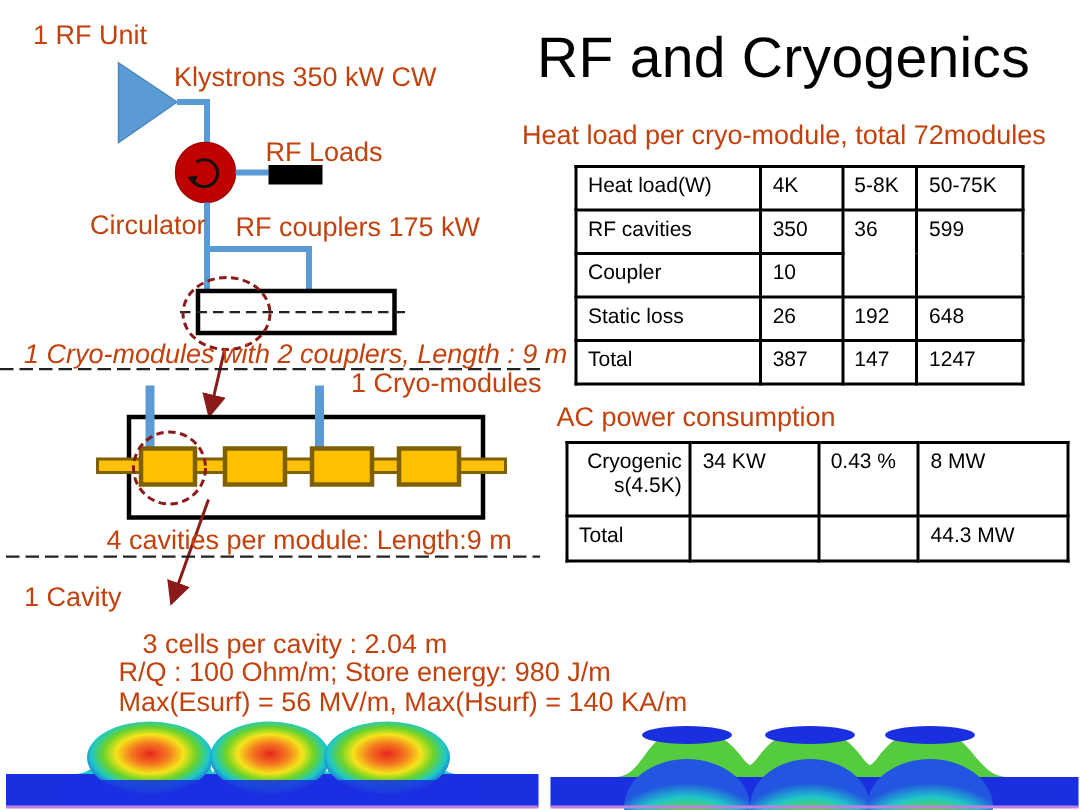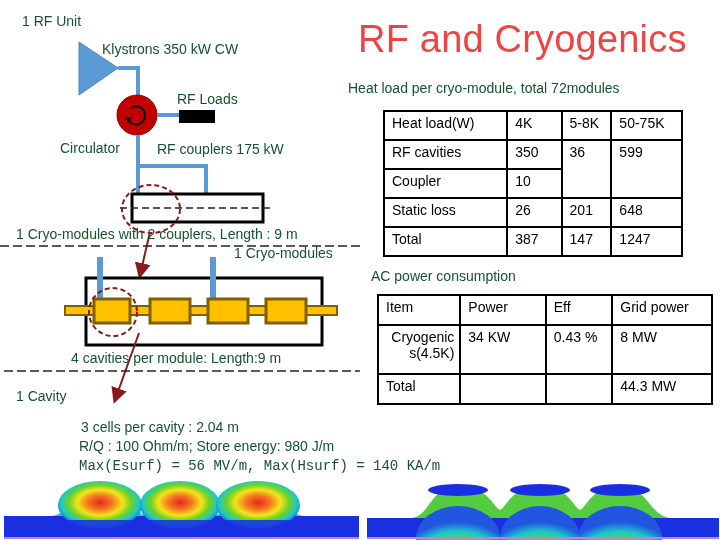--- a/index.html
+++ b/index.html
@@ -1,19 +1,19 @@
 <!DOCTYPE html>
 <html><head>
 <meta charset="utf-8">
 <style>
   html, body { margin: 0; padding: 0; }
   body { width: 720px; height: 540px; position: relative; overflow: hidden; background: #ffffff; font-family: "Liberation Sans", sans-serif; color: #000; }
   .abs { position: absolute; white-space: nowrap; }
-  .title { left: 358px; top: 18px; font-size: 38px; font-weight: normal; letter-spacing: 0.2px; color: #ef4444; }
-  .lbl { font-size: 14px; color: #14532d; }
+  .title { left: 358px; top: 18px; font-size: 38px; font-weight: normal; letter-spacing: 0.2px; color: #000000; }
+  .lbl { font-size: 18px; color: #c2410c; }
   table.t { position: absolute; border-collapse: collapse; font-size: 14px; }
   table.t td { border: 2px solid #000; padding: 3px 5px 0 7px; vertical-align: top; white-space: nowrap; }
   #t1 { left: 383px; top: 110px; width: 300px; }
   #t1 td { height: 24px; }
   #t2 { left: 377px; top: 294px; width: 336px; }
   #t2 td { height: 25px; }
   #t2 tr.tall td { height: 44px; white-space: normal; }
   svg { position: absolute; left: 0; top: 0; }
 </style>
 </head>
@@ -102,32 +102,32 @@
     <ellipse cx="458" cy="538" rx="42" ry="32" fill="url(#hHot)"></ellipse>
     <ellipse cx="540" cy="538" rx="40" ry="32" fill="url(#hHot)"></ellipse>
     <ellipse cx="620" cy="538" rx="42" ry="32" fill="url(#hHot)"></ellipse>
     <rect x="367" y="537" width="352" height="2" fill="#c080e0"></rect>
   </g>
 </svg>
 
 <div class="abs title">RF and Cryogenics</div>
 
 <div class="abs lbl" style="left:22px; top:13px;">1 RF Unit</div>
-<div class="abs lbl" style="left:102px; top:41px;text-align:center;">Klystrons 350 kW CW</div>
+<div class="abs lbl" style="left:116px; top:41px;text-align:center;">Klystrons 350 kW CW</div>
 <div class="abs lbl" style="left:177px; top:91px;">RF Loads</div>
 <div class="abs lbl" style="left:60px; top:140px;text-align:center;">Circulator</div>
 <div class="abs lbl" style="left:157px; top:141px;text-align:center;">RF couplers 175 kW</div>
-<div class="abs lbl" style="left:16px; top:226px;">1 Cryo-modules with 2 couplers, Length : 9 m</div>
+<div class="abs lbl" style="left:16px; top:226px;font-style:italic;">1 Cryo-modules with 2 couplers, Length : 9 m</div>
 <div class="abs lbl" style="left:234px; top:245px;">1 Cryo-modules</div>
 <div class="abs lbl" style="left:71px; top:350px;">4 cavities per module: Length:9 m</div>
 <div class="abs lbl" style="left:16px; top:388px;">1 Cavity</div>
 
-<div class="abs lbl" style="left:81px; top:419px;">3 cells per cavity : 2.04 m</div>
+<div class="abs lbl" style="left:95px; top:419px;">3 cells per cavity : 2.04 m</div>
 <div class="abs lbl" style="left:79px; top:438px;">R/Q : 100 Ohm/m; Store energy: 980 J/m</div>
-<div class="abs lbl" style="left:79px; top:458px;font-family:Liberation Mono, monospace;">Max(Esurf) = 56 MV/m, Max(Hsurf) = 140 KA/m</div>
+<div class="abs lbl" style="left:79px; top:458px;">Max(Esurf) = 56 MV/m, Max(Hsurf) = 140 KA/m</div>
 
 <div class="abs lbl" style="left:348px; top:80px;">Heat load per cryo-module, total 72modules</div>
 
 <table class="t" id="t1">
   <colgroup>
       <col style="width:124px">
       <col style="width:55px">
       <col style="width:50px">
       <col style="width:71px">
     </colgroup>
@@ -144,21 +144,21 @@
     <td rowspan="2">36</td>
     <td rowspan="2">599</td>
   </tr>
   <tr>
     <td>Coupler</td>
     <td>10</td>
   </tr>
   <tr>
     <td>Static loss</td>
     <td>26</td>
-    <td>201</td>
+    <td>192</td>
     <td>648</td>
   </tr>
   <tr>
     <td>Total</td>
     <td>387</td>
     <td>147</td>
     <td>1247</td>
   </tr>
 </tbody>
   </table>
@@ -166,26 +166,20 @@
 <div class="abs lbl" style="left:371px; top:268px;">AC power consumption</div>
 
 <table class="t" id="t2">
   <colgroup>
       <col style="width:83px">
       <col style="width:86px">
       <col style="width:67px">
       <col style="width:100px">
     </colgroup>
   <tbody>
-      <tr>
-    <td>Item</td>
-    <td>Power</td>
-    <td>Eff</td>
-    <td>Grid power</td>
-  </tr>
   <tr class="tall">
     <td style="word-break:break-all;text-align:right;">Cryogenics(4.5K)</td>
     <td>34 KW</td>
     <td>0.43 %</td>
     <td>8 MW</td>
   </tr>
   <tr>
     <td>Total</td>
     <td></td>
     <td></td>

